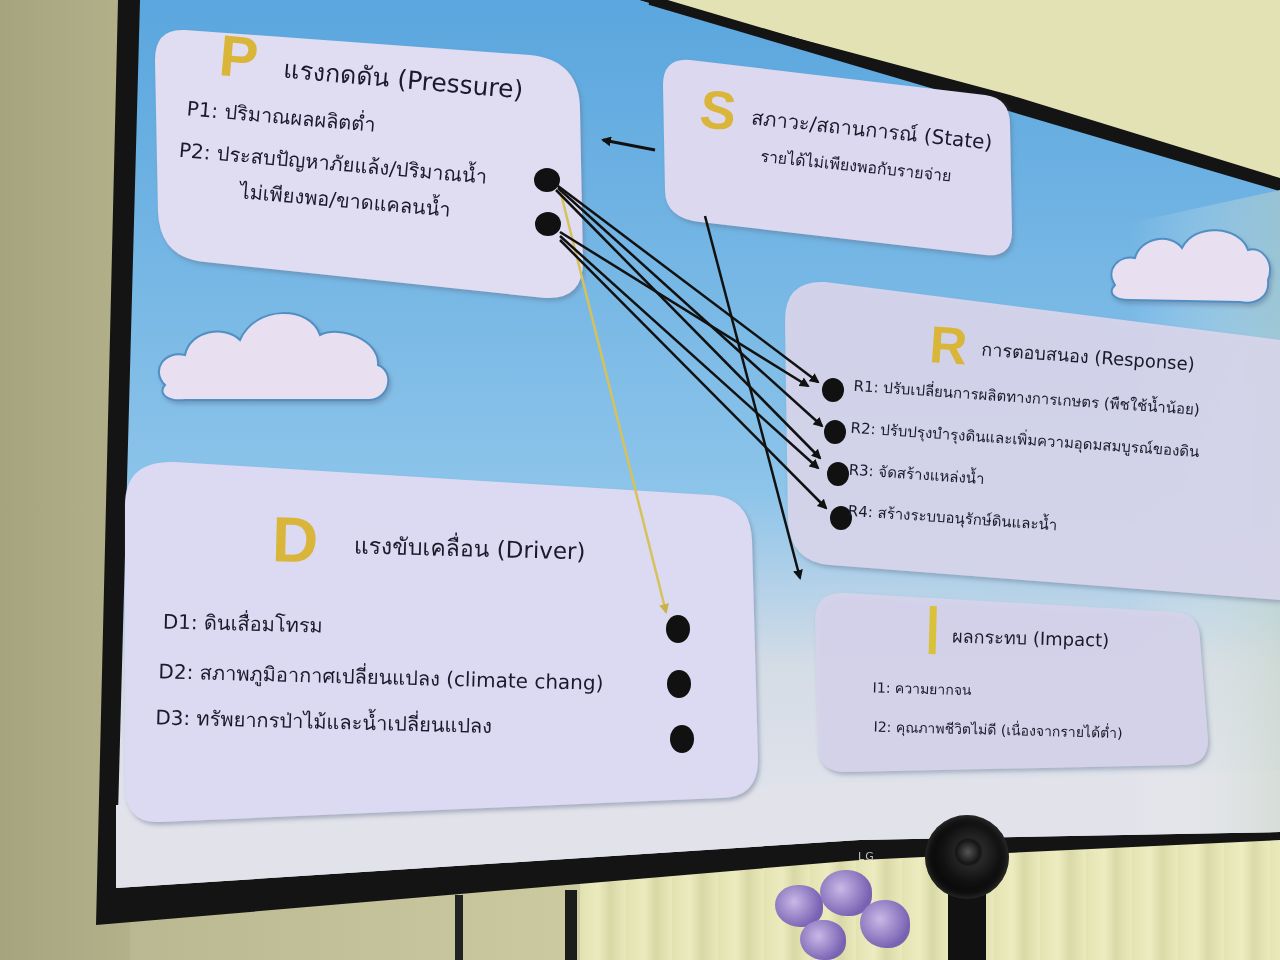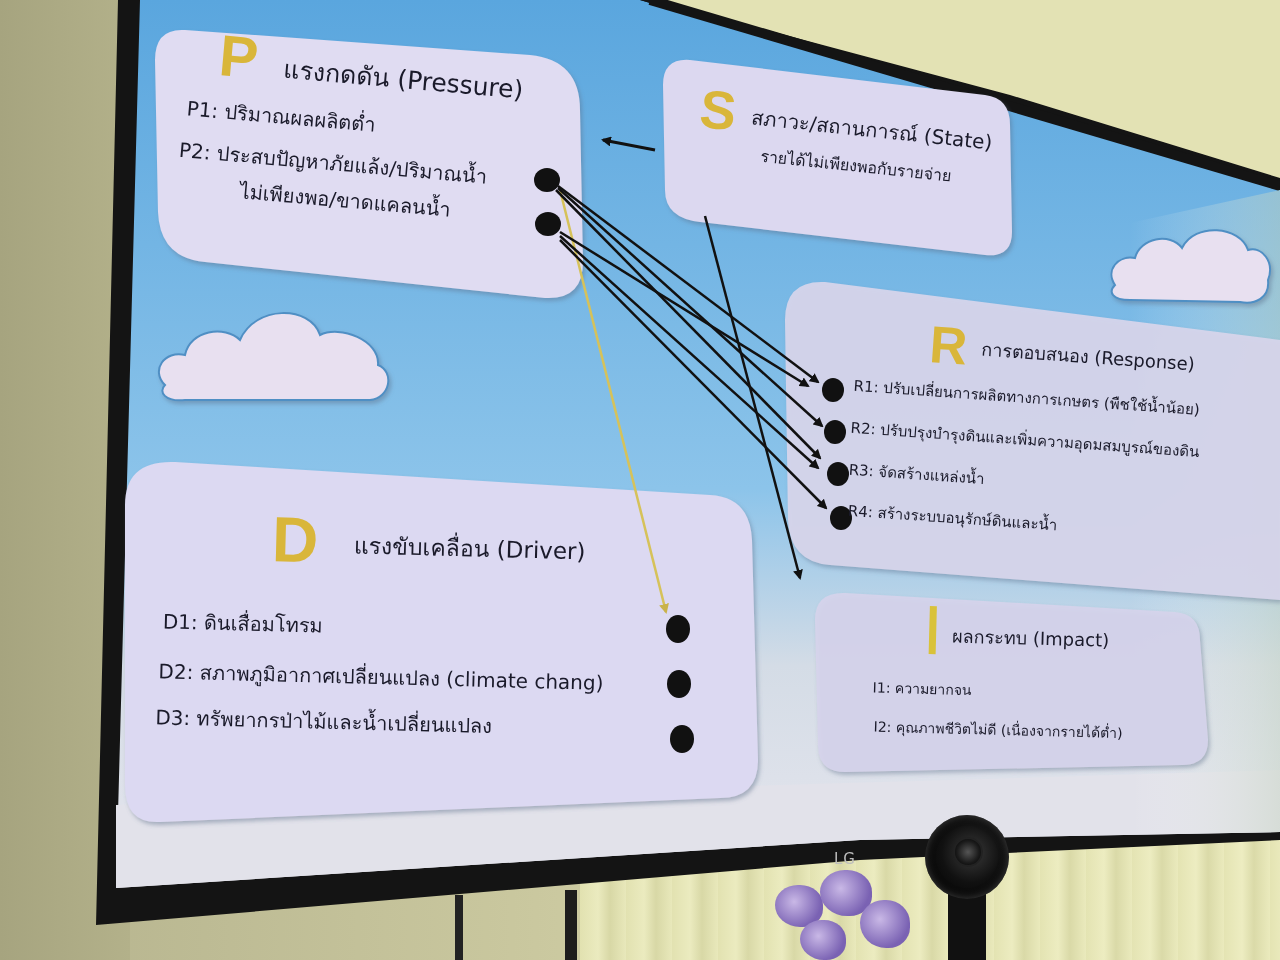--- a/index.html
+++ b/index.html
@@ -22,21 +22,21 @@
   .stand-pole2 { position:absolute; left:455px; top:895px; width:8px; height:65px; background:#222; }
 
   .webcam {
     position:absolute; left:925px; top:815px; width:84px; height:84px; border-radius:50%;
     background: radial-gradient(circle at 55% 45%, #3a3a3a 0%, #111 45%, #050505 75%);
     box-shadow: inset 0 0 8px #444;
   }
   .webcam-lens { position:absolute; left:28px; top:22px; width:26px; height:26px; border-radius:50%;
     background: radial-gradient(circle,#555 0%,#1a1a1a 60%,#000 100%); border:2px solid #222; }
   .webcam-arm { position:absolute; left:948px; top:890px; width:38px; height:70px; background:#111; }
-  .lg-logo { position:absolute; left:834px; top:850px; color:#bdbdbd; font-size:15px; letter-spacing:1px; }
+  .lg-logo { position:absolute; left:858px; top:850px; color:#bdbdbd; font-size:11px; letter-spacing:1px; }
 
   .orchid { position:absolute; border-radius:50% 50% 45% 55%; background: radial-gradient(circle at 40% 40%, #c9b8e6, #7a62b3 70%); }
 </style>
 </head>
 <body>
 
 <div class="wall-left"></div>
 <div class="curtain"></div>
 
 <svg class="scene" width="1280" height="960" viewBox="0 0 1280 960">

